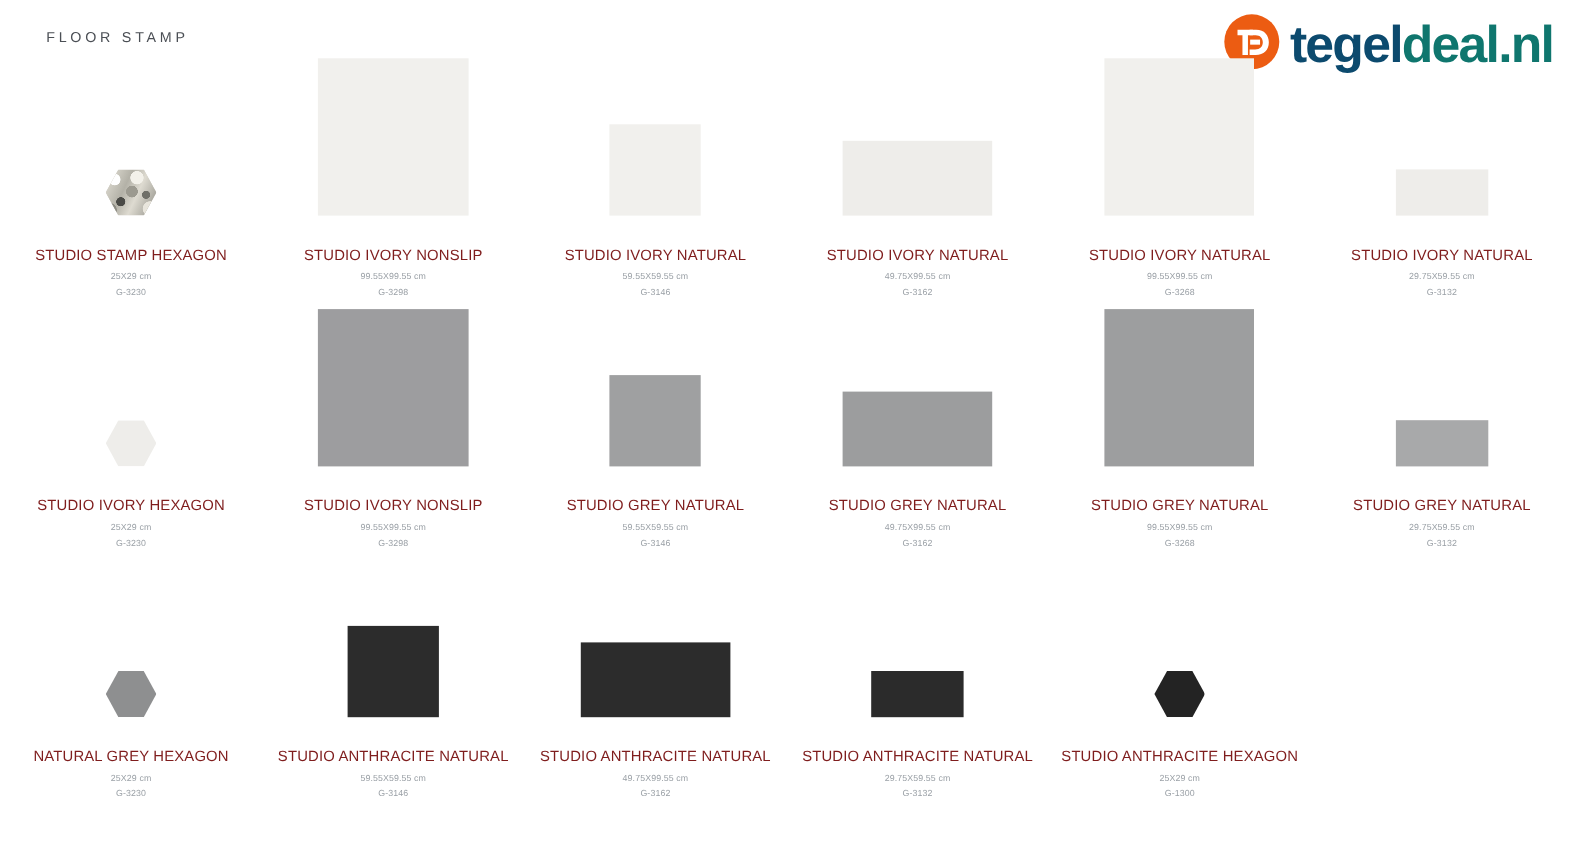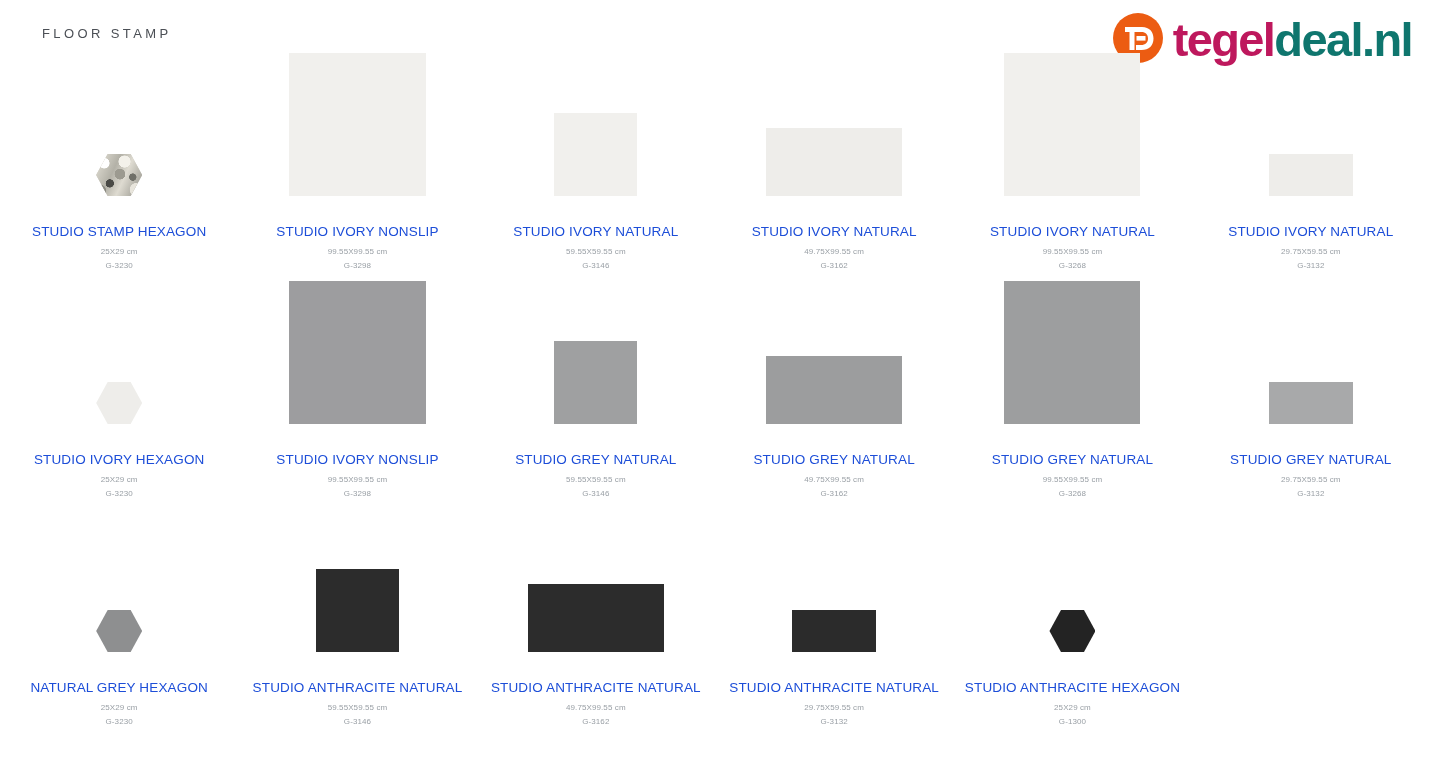--- a/index.html
+++ b/index.html
@@ -40,21 +40,21 @@
   }
   .brand-wordmark {
     font-size: 47px;
     font-weight: bold;
     letter-spacing: -1.6px;
     line-height: 1;
     white-space: nowrap;
     position: relative;
     top: 1px;
   }
-  .wm-a { color: #be185d; }
+  .wm-a { color: #0c4a6e; }
   .wm-b { color: #0f766e; }
 
   
   .tile-grid {
     position: absolute;
     left: 0; top: 48px;
     width: 1430px;
   }
   .tile-row {
     display: flex;
@@ -94,21 +94,21 @@
       radial-gradient(circle at 80% 55%, #6f6f68 0 8%, rgba(255,255,255,0) 9%),
       radial-gradient(circle at 30% 70%, #4a4a46 0 9%, rgba(255,255,255,0) 10%),
       radial-gradient(circle at 52% 48%, #9c9a90 0 16%, rgba(255,255,255,0) 17%),
       radial-gradient(circle at 88% 85%, #e8e5dc 0 12%, rgba(255,255,255,0) 13%),
       radial-gradient(circle at 8% 88%, #8b8a82 0 11%, rgba(255,255,255,0) 12%),
       linear-gradient(115deg, #e7e4da 0%, #b3b1a7 38%, #dedbd1 60%, #8e8d85 100%);
   }
 
   .tile-name {
     font-size: 13.5px;
-    color: #1d4ed8;
+    color: #7f1d1d;
     letter-spacing: 0.15px;
     white-space: nowrap;
     margin-top: 28px;
     text-align: center;
   }
   .tile-size, .tile-code {
     font-size: 8px;
     color: #9aa0a6;
     letter-spacing: 0.1px;
     white-space: nowrap;

